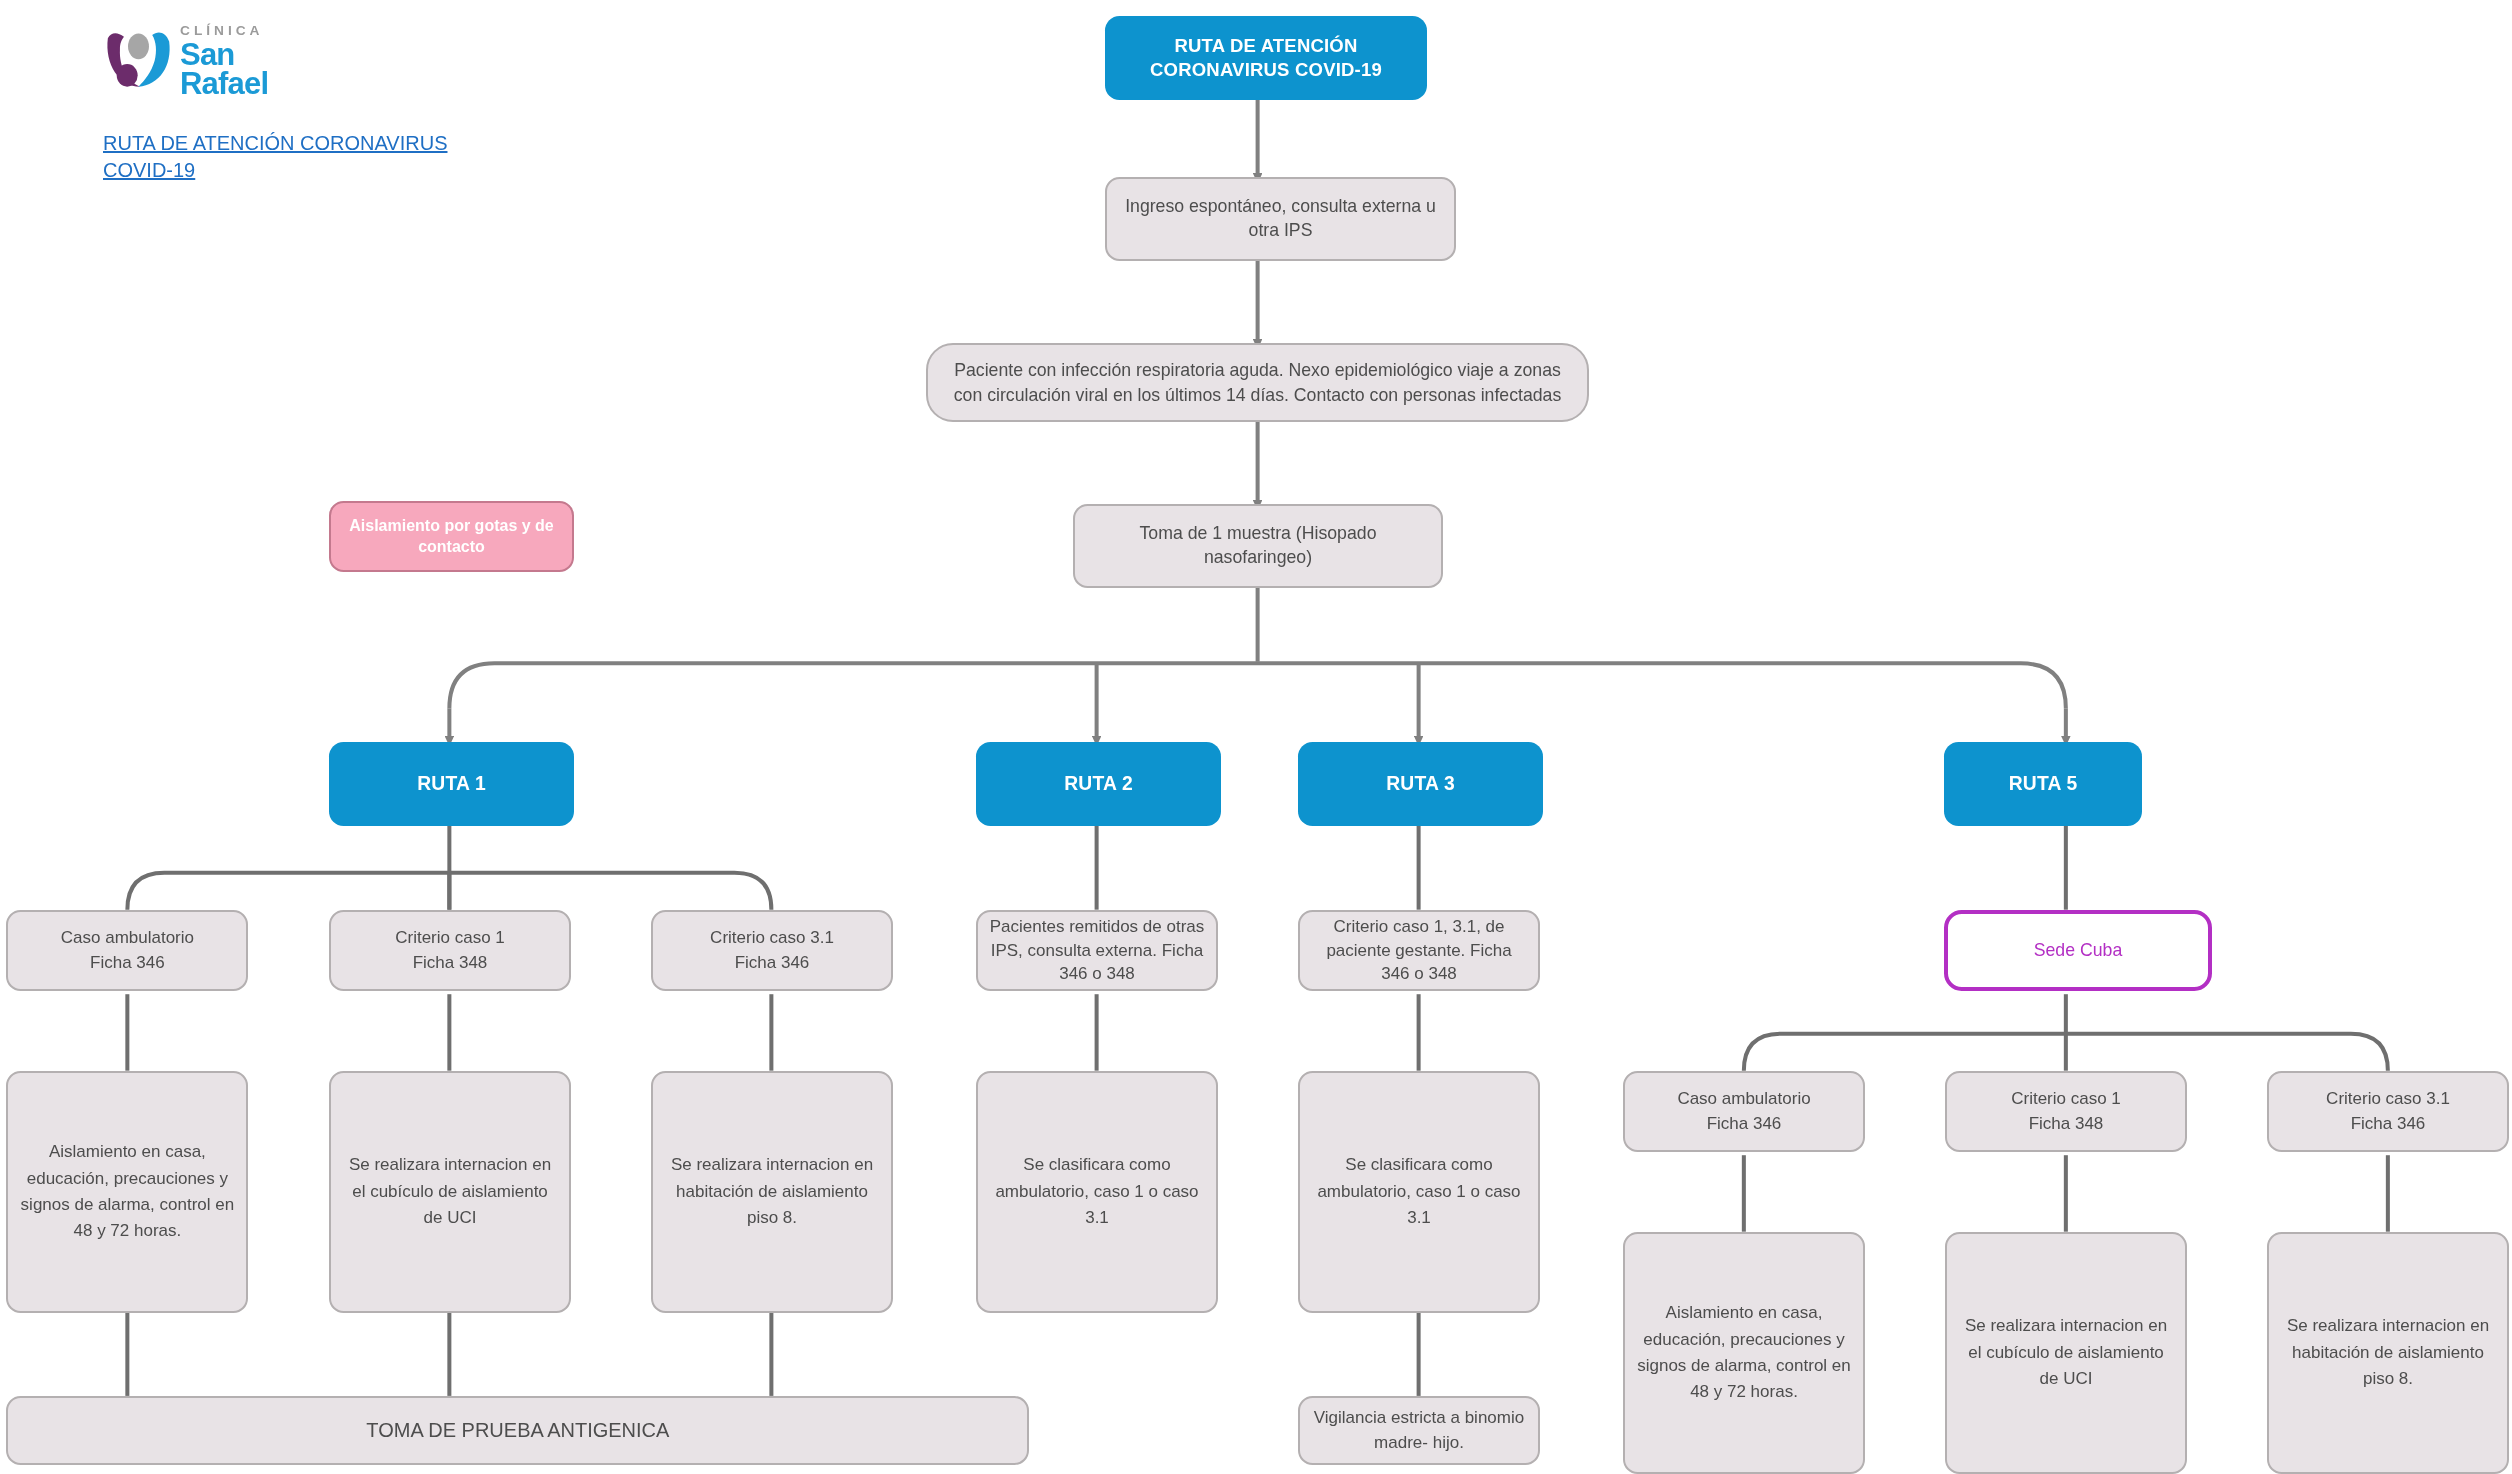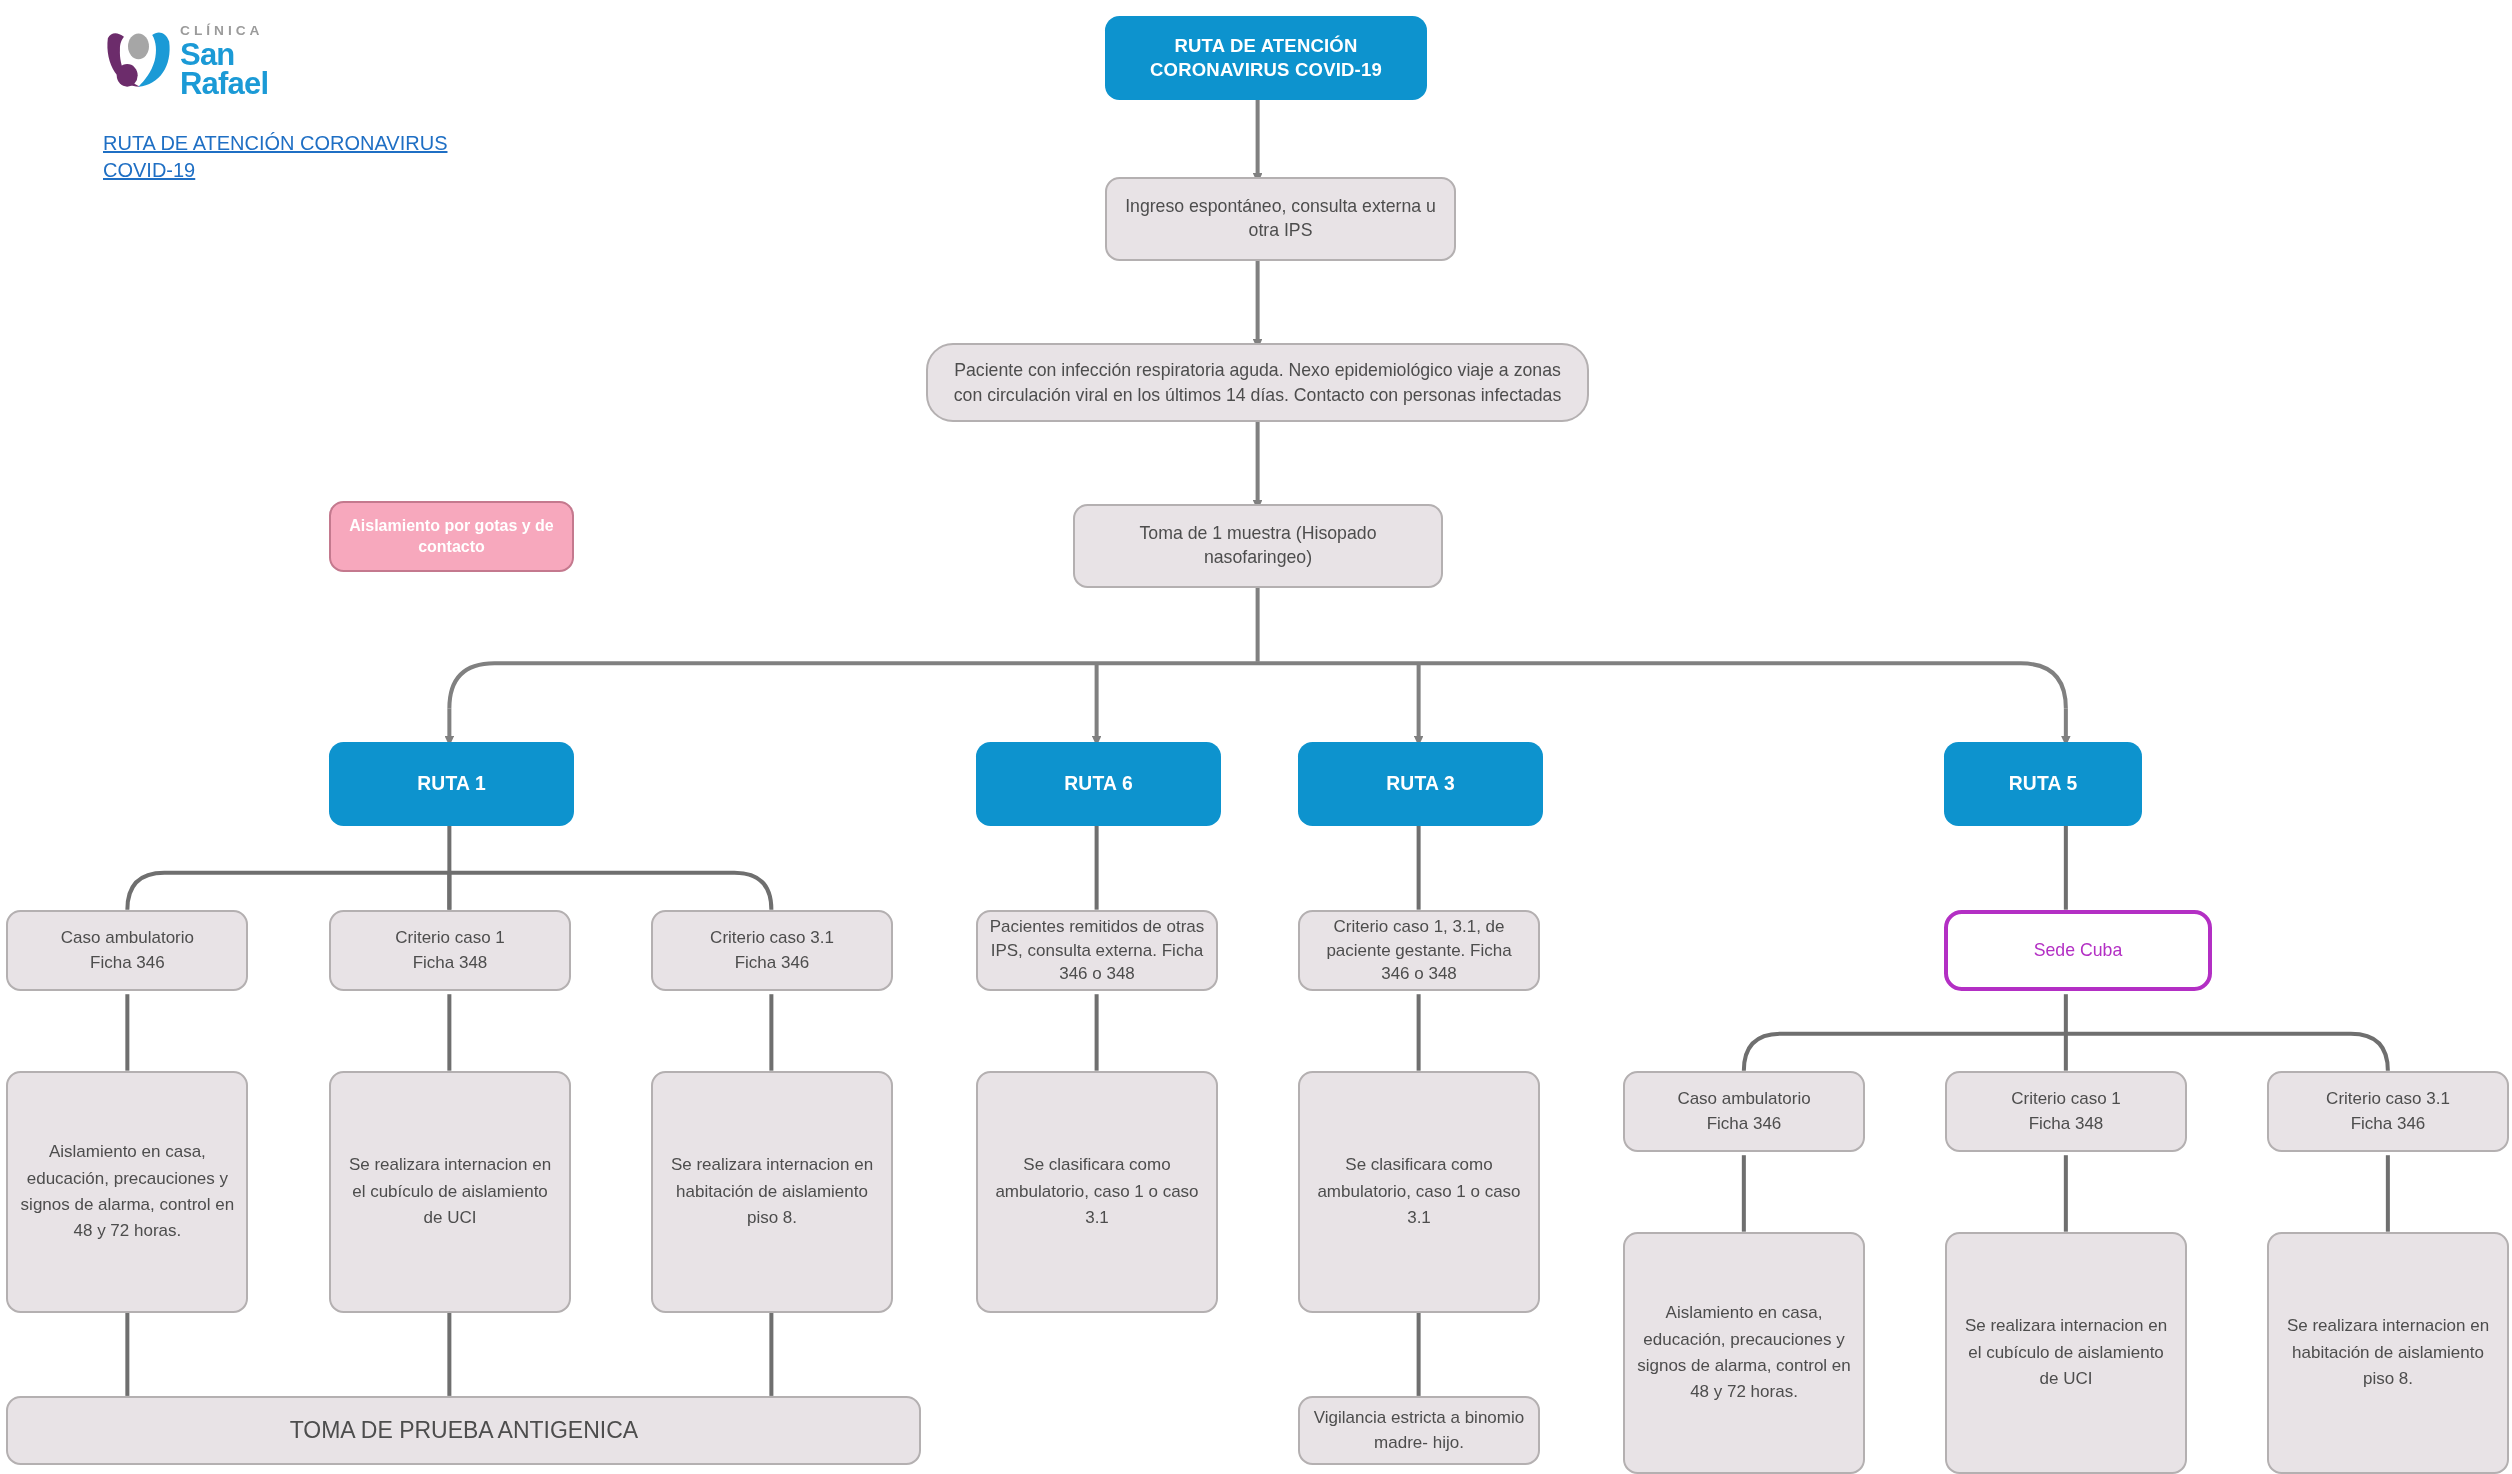--- a/index.html
+++ b/index.html
@@ -125,21 +125,21 @@
 
   <div class="node n-pink" style="left:329px;top:501px;width:245px;height:71px;font-size:16px;line-height:1.3;">
     <span>Aislamiento por gotas y de contacto</span>
   </div>
 
   <div class="node n-blue" style="left:329px;top:742px;width:245px;height:84px;font-size:19.3px;">
     <span>RUTA 1</span>
   </div>
 
   <div class="node n-blue" style="left:976px;top:742px;width:245px;height:84px;font-size:19.3px;">
-    <span>RUTA 6</span>
+    <span>RUTA 2</span>
   </div>
 
   <div class="node n-blue" style="left:1298px;top:742px;width:245px;height:84px;font-size:19.3px;">
     <span>RUTA 3</span>
   </div>
 
   <div class="node n-blue" style="left:1944px;top:742px;width:198px;height:84px;font-size:19.3px;">
     <span>RUTA 5</span>
   </div>
 
@@ -156,21 +156,21 @@
   <div class="node n-gray" style="left:6.4px;top:1071px;width:242px;height:242px;font-size:17px;line-height:1.55;">
     <span>Aislamiento en casa, educación, precauciones y signos de alarma, control en 48 y 72 horas.</span>
   </div>
   <div class="node n-gray" style="left:329px;top:1071px;width:242px;height:242px;font-size:17px;line-height:1.55;">
     <span>Se realizara internacion en el cubículo de aislamiento de UCI</span>
   </div>
   <div class="node n-gray" style="left:651px;top:1071px;width:242px;height:242px;font-size:17px;line-height:1.55;">
     <span>Se realizara internacion en habitación de aislamiento piso 8.</span>
   </div>
 
-  <div class="node n-gray" style="left:6.4px;top:1396px;width:915px;height:69px;font-size:23px;">
+  <div class="node n-gray" style="left:6.4px;top:1396px;width:1023px;height:69px;font-size:20px;">
     <span>TOMA DE PRUEBA ANTIGENICA</span>
   </div>
 
   <div class="node n-gray" style="left:976px;top:910px;width:242px;height:81px;font-size:17px;line-height:1.4;justify-content:center;">
     <span>Pacientes remitidos de otras IPS, consulta externa. Ficha 346 o 348</span>
   </div>
   <div class="node n-gray" style="left:976px;top:1071px;width:242px;height:242px;font-size:17px;line-height:1.55;">
     <span>Se clasificara como ambulatorio, caso 1 o caso 3.1</span>
   </div>
 

